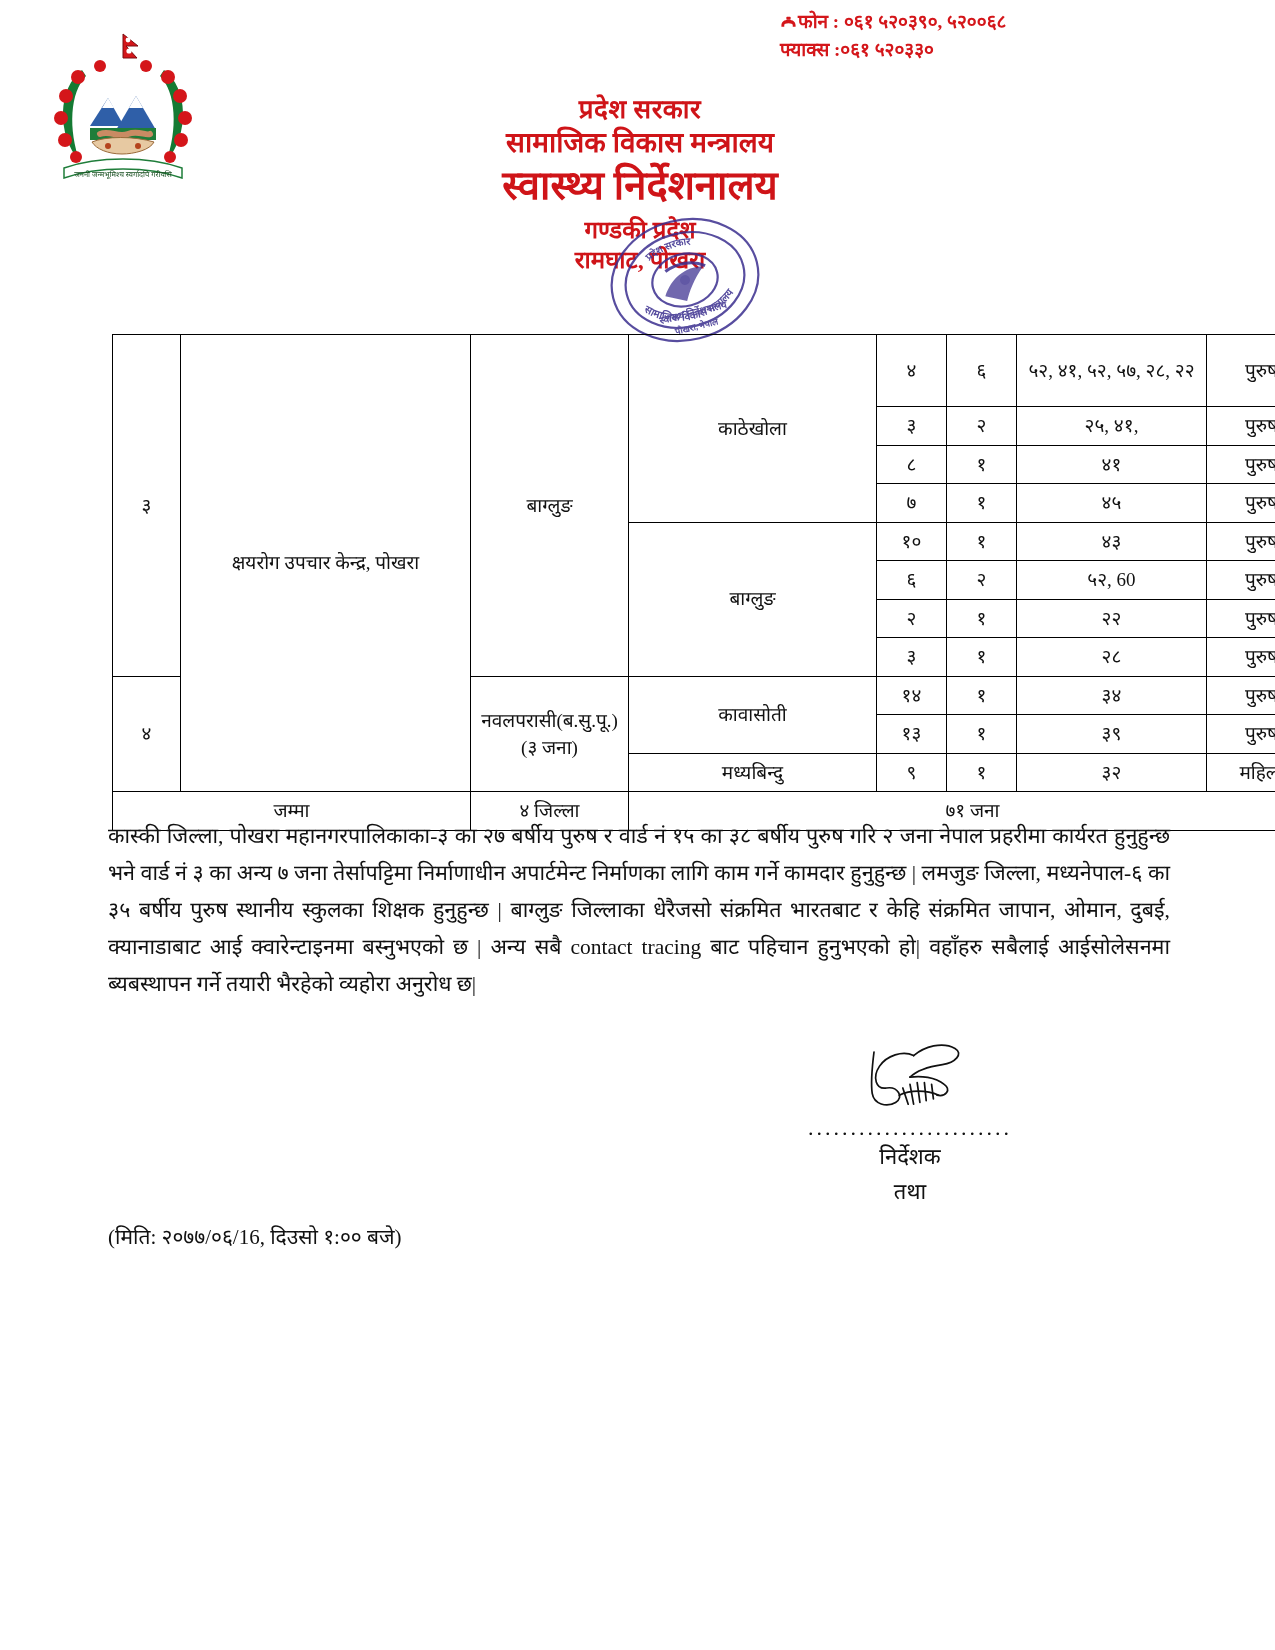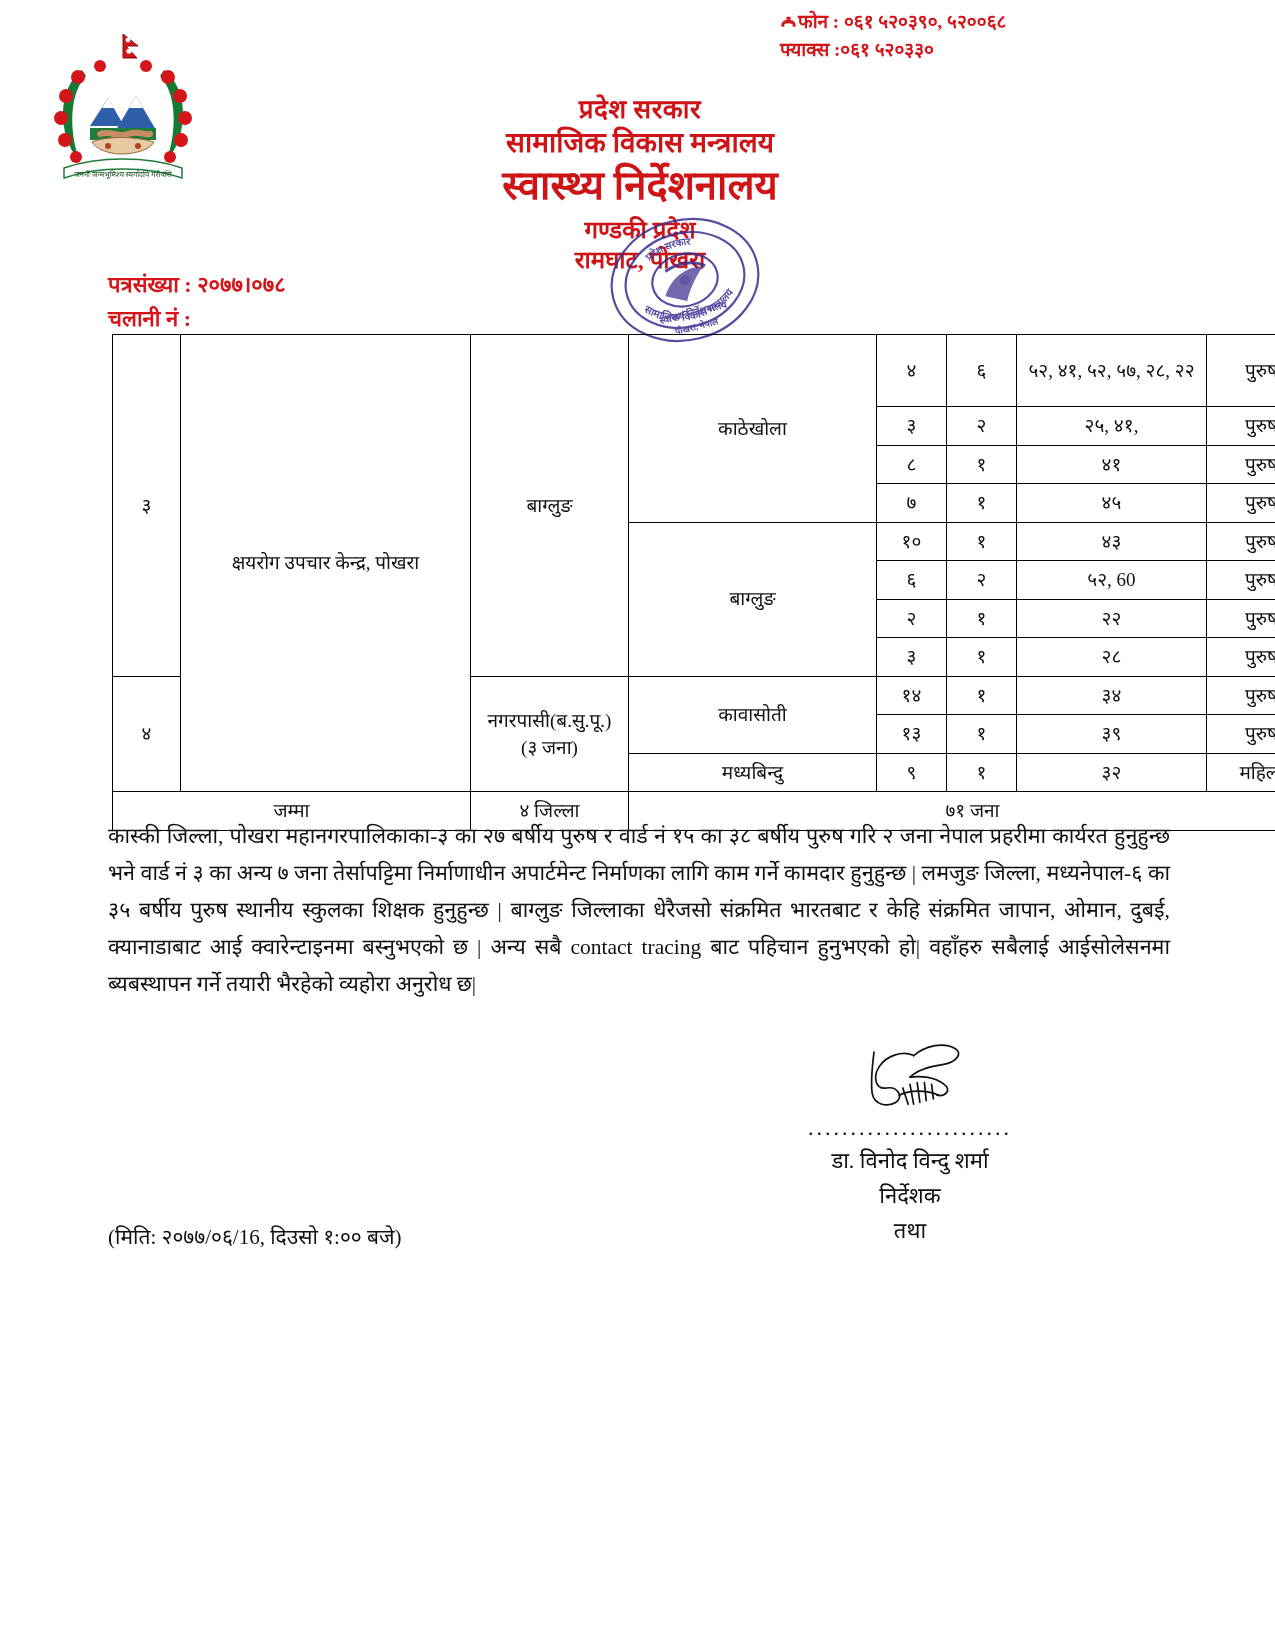--- a/index.html
+++ b/index.html
@@ -302,24 +302,20 @@
         </text>
         <text font-size="10" fill="#3b2f8f" font-family="'Liberation Serif', serif" font-weight="bold">
           <textPath href="#arcTop" startOffset="28%">प्रदेश सरकार</textPath>
         </text>
         <text x="95" y="112" text-anchor="middle" font-size="10" fill="#3b2f8f" font-family="'Liberation Serif', serif" font-weight="bold">स्वास्थ्य निर्देशनालय</text>
         <text x="95" y="126" text-anchor="middle" font-size="9" fill="#3b2f8f" font-family="'Liberation Serif', serif" font-weight="bold">पोखरा, नेपाल</text>
       </g>
     </svg>
   </div>
 
-  <div class="letter-meta">
-    <div>पत्रसंख्या  : २०७७।०७८</div>
-    <div>चलानी नं :</div>
-  </div>
 
   <table class="data-table">
     <colgroup>
       <col class="col-sn">
         <col class="col-center">
         <col class="col-district">
       <col class="col-pal">
         <col class="col-ward">
         <col class="col-count">
       <col class="col-ages">
@@ -375,21 +371,21 @@
       </tr>
       <tr class="row-h">
         <td>३</td>
         <td>१</td>
         <td>२८</td>
         <td>पुरुष</td>
       </tr>
       <tr class="row-h">
         <td rowspan="3">४</td>
         <td rowspan="3">
-          <span>नगरपासी(ब.सु.पू.)</span><br>
+          <span>नवलपरासी(ब.सु.पू.)</span><br>
           <span>(३ जना)</span>
         </td>
         <td rowspan="2">कावासोती</td>
         <td>१४</td>
         <td>१</td>
         <td>३४</td>
         <td>पुरुष</td>
       </tr>
       <tr class="row-h">
         <td>१३</td>
@@ -420,21 +416,20 @@
         <g fill="none" stroke="#111111" stroke-width="1.9" stroke-linecap="round">
           <path d="M60 30 C58 46 56 62 58 76 C60 88 74 92 84 86 C94 80 86 68 74 70 C62 72 58 58 66 46 C74 34 92 28 104 34"></path>
           <path d="M104 34 C116 24 136 18 150 26 C160 32 150 42 136 44 C122 46 108 50 100 58"></path>
           <path d="M100 58 C112 56 128 58 138 66 C146 72 140 80 130 78"></path>
           <path d="M92 70 L98 88 M100 66 L104 88 M108 64 L111 86 M116 64 L118 84 M124 66 L126 82"></path>
           <path d="M88 78 C100 72 118 72 132 78"></path>
         </g>
       </svg>
     </div>
     <div class="dotted-rule">........................</div>
-    <div class="sig-name">डा. विनोद विन्दु शर्मा</div>
     <div class="sig-role">निर्देशक</div>
     <div class="sig-and">तथा</div>
   </div>
 
   <div class="footer-row">
     <div class="footer-date">(मिति: २०७७/०६/16, दिउसो १:०० बजे)</div>
   </div>
 
 </div>
 

